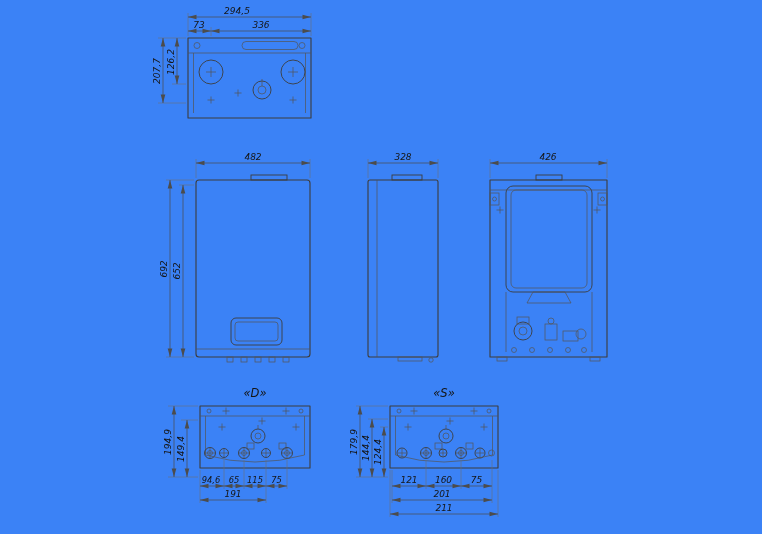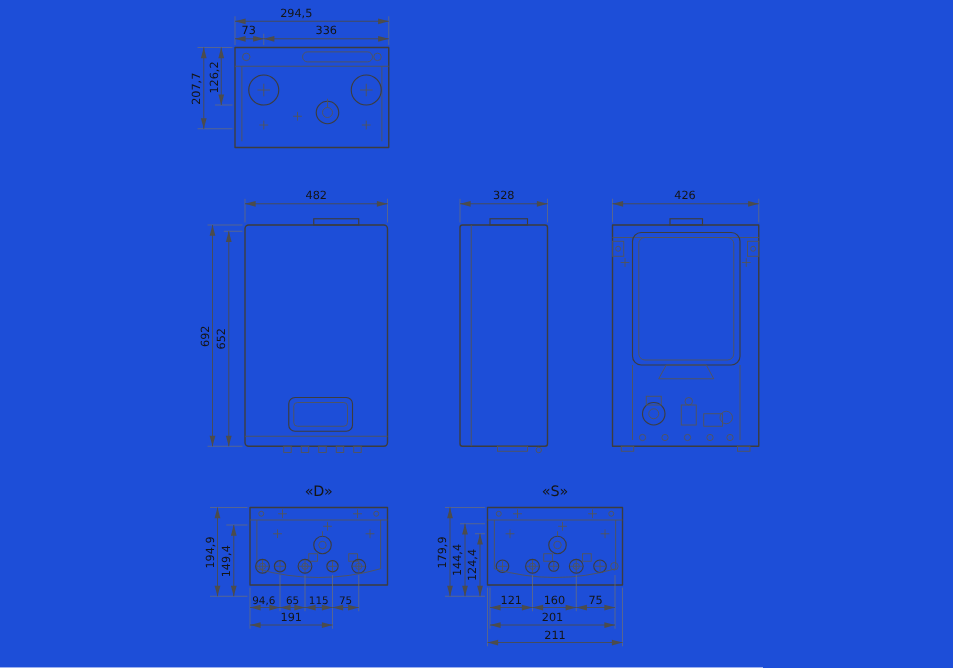--- a/index.html
+++ b/index.html
@@ -1,16 +1,16 @@
 <!DOCTYPE html>
 <html><head>
 <meta charset="utf-8">
 <style>
   html,body{margin:0;padding:0;background:#ffffff;}
-  .canvas{position:relative;width:762px;height:534px;background:#1d4ed8;overflow:hidden;}
+  .canvas{position:relative;width:762px;height:534px;background:#3b82f6;overflow:hidden;font-style:italic;}
   svg{display:block;font-family:"DejaVu Sans","Liberation Sans",sans-serif;}
   .o{fill:none;stroke:#3d3d3d;stroke-width:1.1;stroke-linejoin:round;}
   .o2{fill:none;stroke:#3d3d3d;stroke-width:0.9;}
   .t{fill:none;stroke:#555;stroke-width:0.7;}
   .x{fill:none;stroke:#707070;stroke-width:0.55;}
   .d{fill:none;stroke:#4c4c4c;stroke-width:0.7;}
   text{fill:#151515;font-size:9px;}
   .s8{font-size:8.3px;}
   .lbl{font-size:11.5px;}
 </style>

